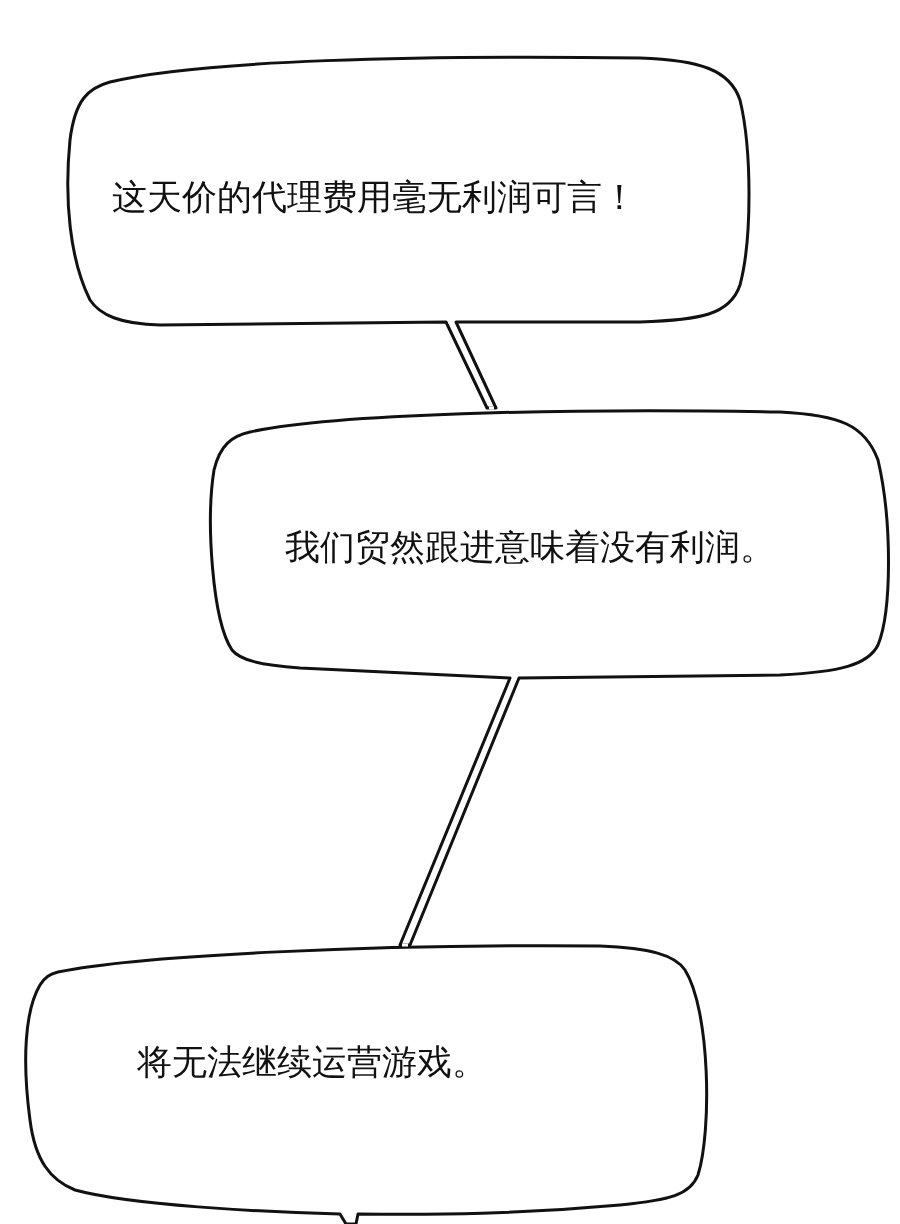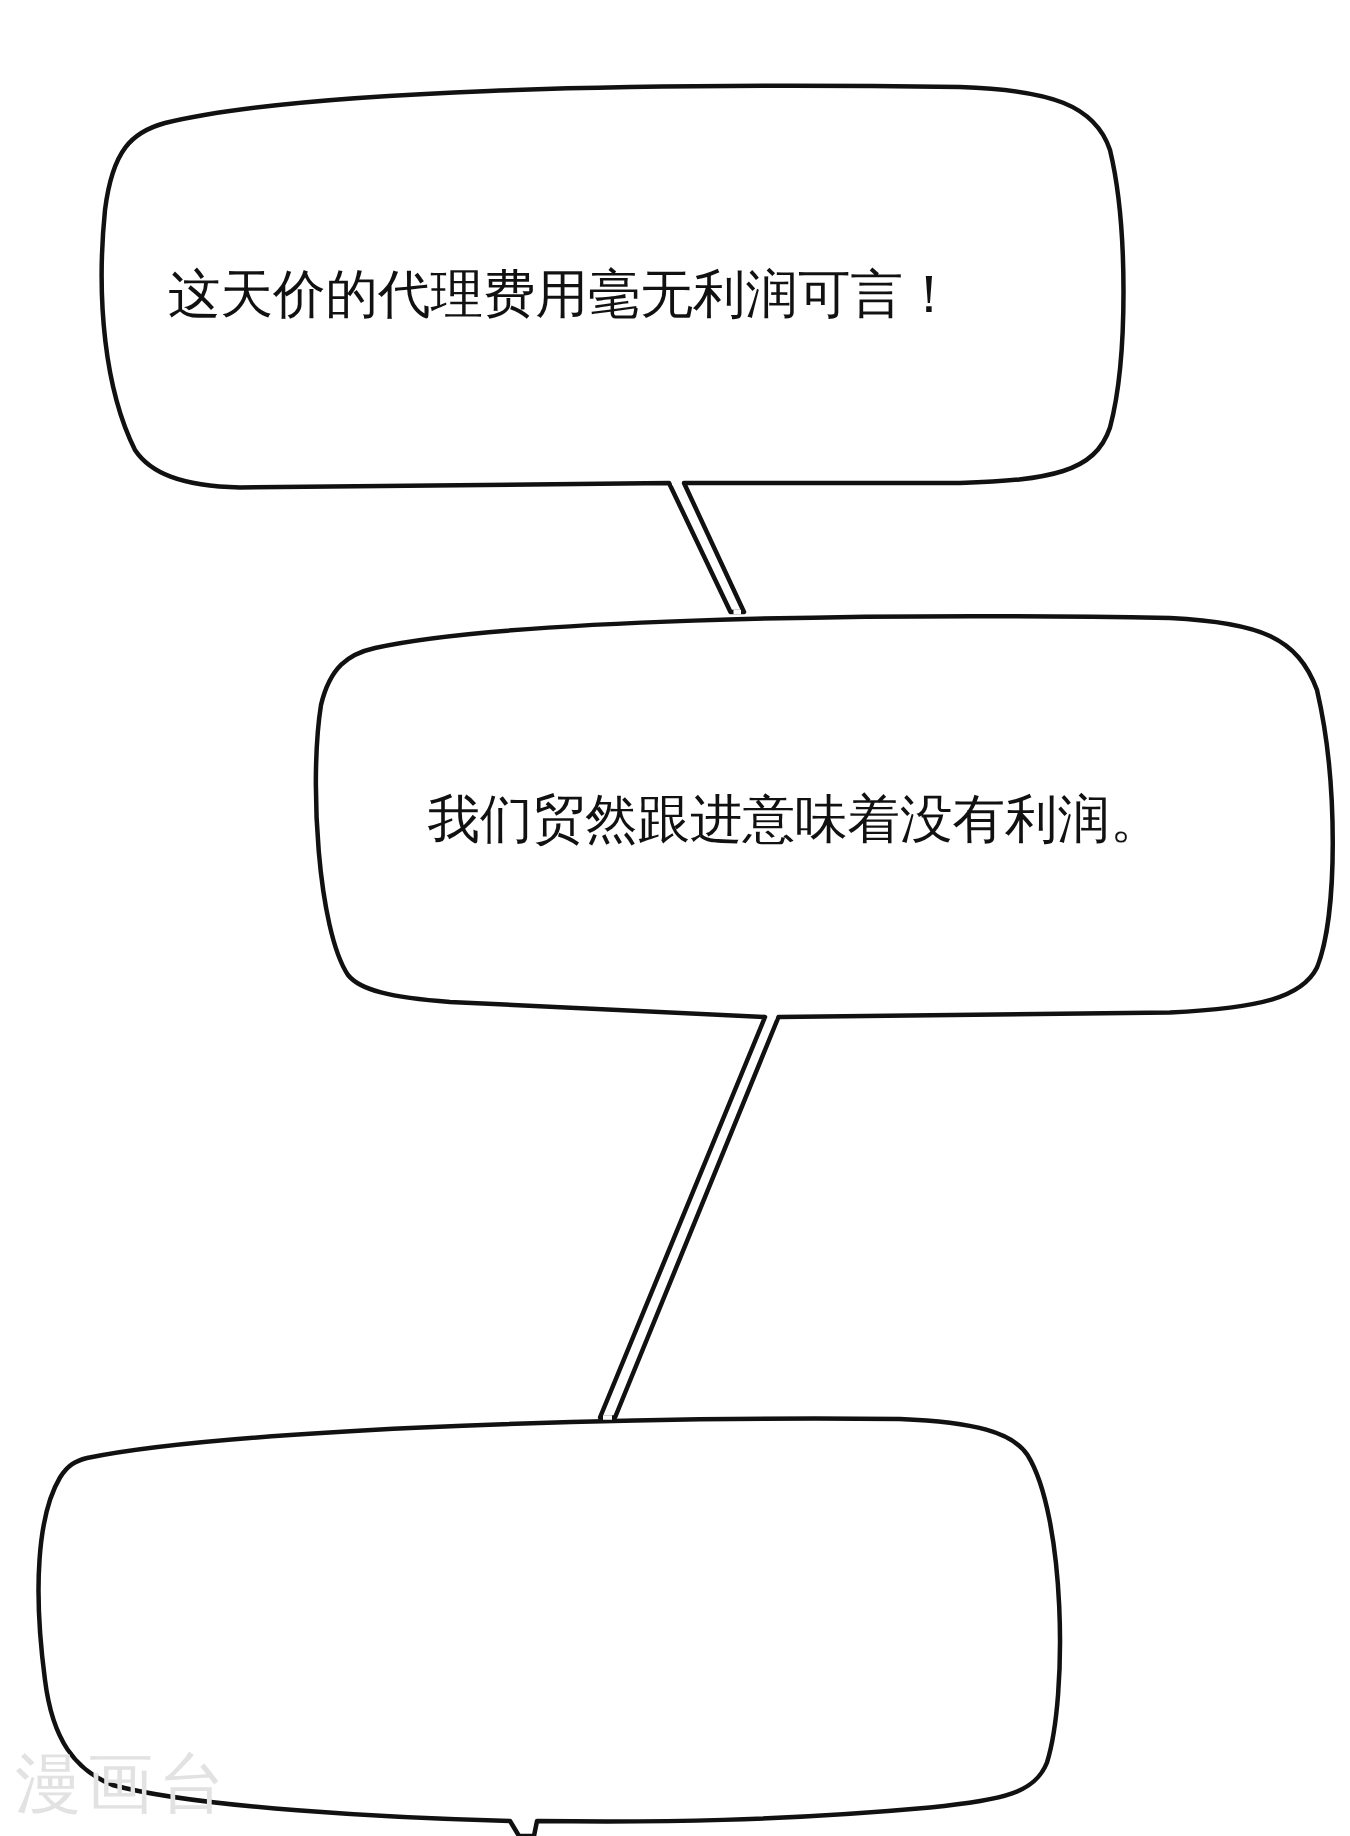--- a/index.html
+++ b/index.html
@@ -85,17 +85,17 @@
 
   <div class="text" style="left:112px; top:172px;">
     <div>这天价的代理费用毫无利润可言！</div>
   </div>
 
   <div class="text" style="left:285px; top:522px;">
     <div>我们贸然跟进意味着没有利润。</div>
   </div>
 
   <div class="text" style="left:137px; top:1036px; line-height:52px;">
+    <div>将无法继续运营游戏。</div>
   </div>
 
-  <div class="watermark">漫画台</div>
 
 </div>
 
 </body></html>

